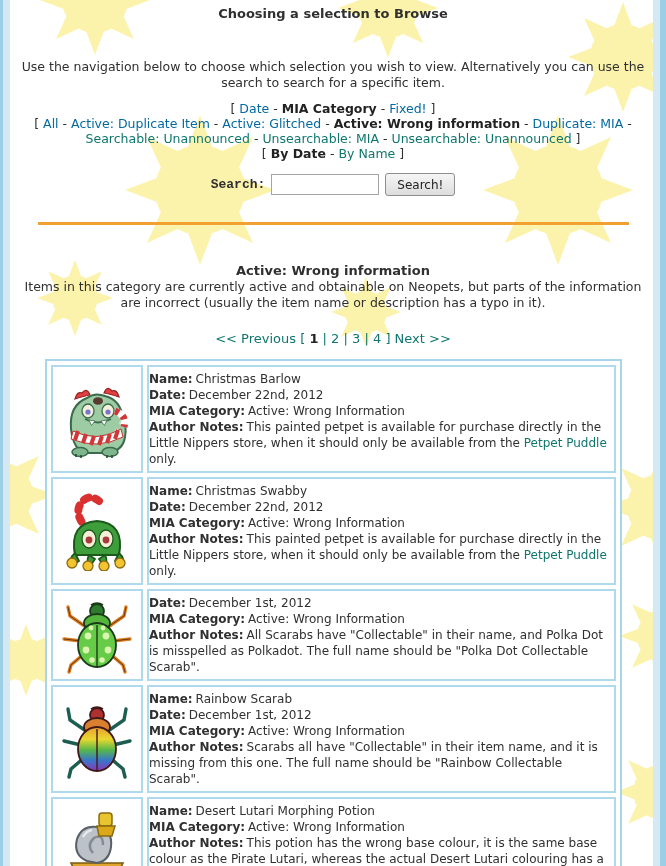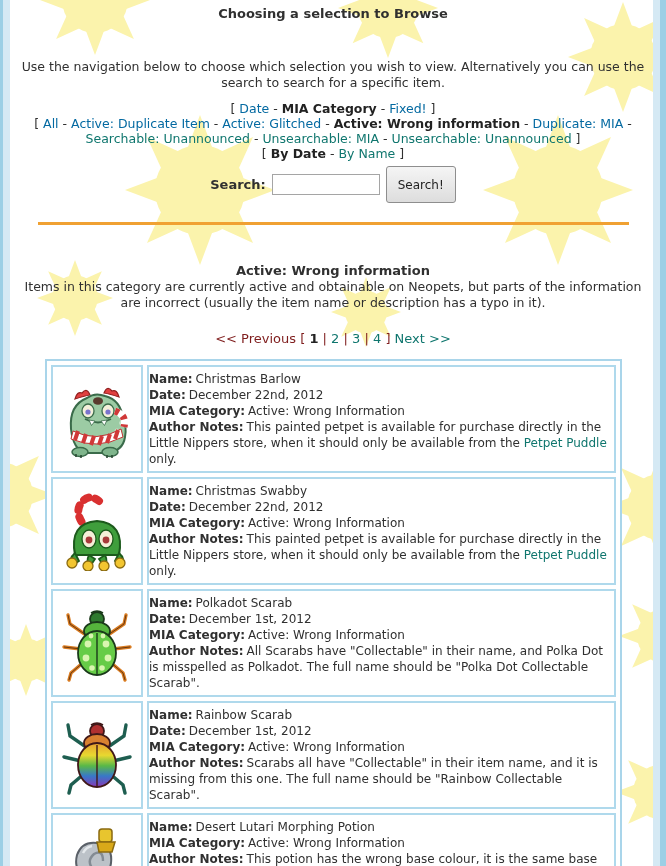--- a/index.html
+++ b/index.html
@@ -25,32 +25,32 @@
   .nav-block{margin-top:10px;line-height:15px;}
   .section-title{font-weight:bold;font-size:13px;margin-top:38px;}
   .desc{line-height:16px;}
 
   a{text-decoration:none;cursor:pointer;}
   .o-link{color:#0369a1;}
   .b-link{color:#0f766e;}
   .cur{font-weight:bold;color:#222;}
 
   .search-row{margin-top:12px;display:flex;justify-content:center;align-items:center;gap:6px;height:23px;}
-  .search-label{font-weight:bold;font-size:13px;}
+  .search-label{font-weight:bold;font-size:13px;font-family:Liberation Mono, monospace;}
   .search-input{width:100px;height:19px;border:1px solid #A5A5A5;background:#fff;font-size:12px;padding:0 3px;}
   .search-btn{
-    height:37px;padding:1px 11px;font-size:12px;color:#222;
+    height:23px;padding:1px 11px;font-size:12px;color:#222;
     font-family:"DejaVu Sans","Liberation Sans",sans-serif;
     background:linear-gradient(#f5f5f5,#dddddd);
     border:1px solid #8E8E8E;border-radius:3px;cursor:pointer;
   }
   .hr-orange{width:591px;margin:26px auto 0 auto;border:0;border-top:3px solid #F0A132;}
 
   .pagination{margin-top:20px;font-size:13px;}
-  .pg-plain{color:#7f1d1d;}
+  .pg-plain{color:#0f766e;}
   .pg-cur{font-weight:bold;color:#222;}
 
   .items-wrap{
     margin:12px 0 0 45px;width:577px;box-sizing:border-box;
     background:#fff;border:2px solid #A9D5EA;padding:4px;
   }
   .item-row{display:flex;gap:4px;margin-bottom:4px;}
   .item-row:last-child{margin-bottom:0;}
   .img-cell{
     width:88px;min-width:88px;border:2px solid #AFD9EC;background:#fff;
@@ -245,21 +245,20 @@
             <circle cx="29" cy="55" r="3.4"></circle>
               <circle cx="51" cy="55" r="3.4"></circle>
             <circle cx="35" cy="65" r="2.8"></circle>
               <circle cx="45" cy="65" r="2.8"></circle>
             <circle cx="34" cy="33" r="2.4"></circle>
               <circle cx="46" cy="33" r="2.4"></circle>
           </g>
         </svg>
       </div>
       <div class="info-cell">
-        <div><b>Name:</b><span>Polkadot Scarab</span></div>
         <div><b>Date:</b><span>December 1st, 2012</span></div>
         <div><b>MIA Category:</b><span>Active: Wrong Information</span></div>
         <div><b>Author Notes:</b><span>All Scarabs have "Collectable" in their name, and Polka Dot is misspelled as Polkadot. The full name should be "Polka Dot Collectable Scarab".</span><a class="b-link"></a><span></span></div>
       </div>
     </div>
 
     <div class="item-row">
       <div class="img-cell">
         <svg width="80" height="80" viewBox="0 0 80 80">
           <defs>

